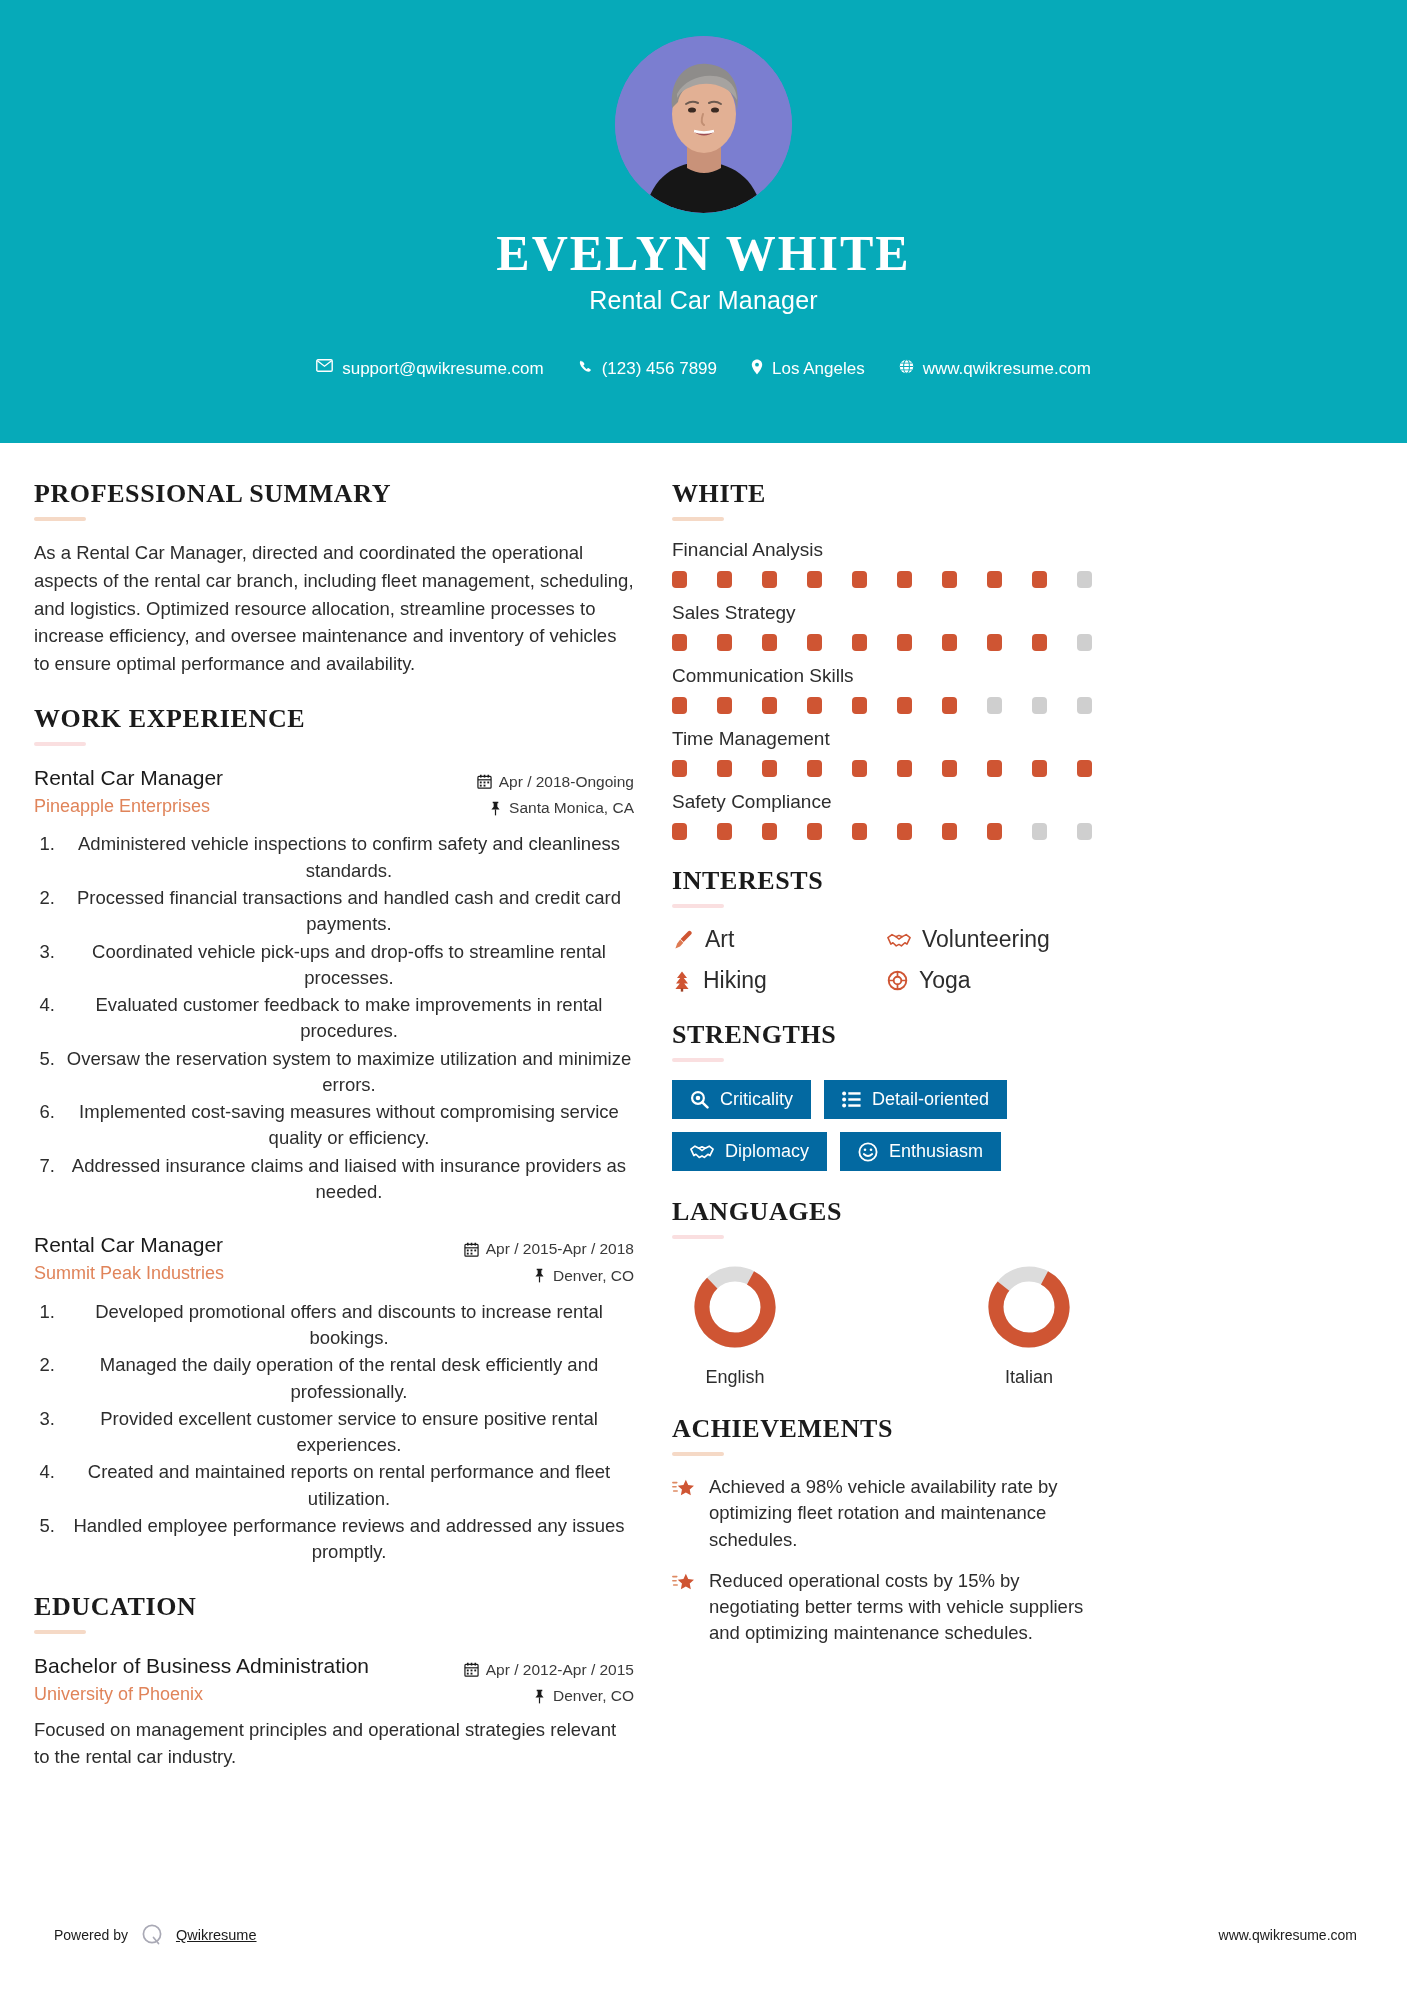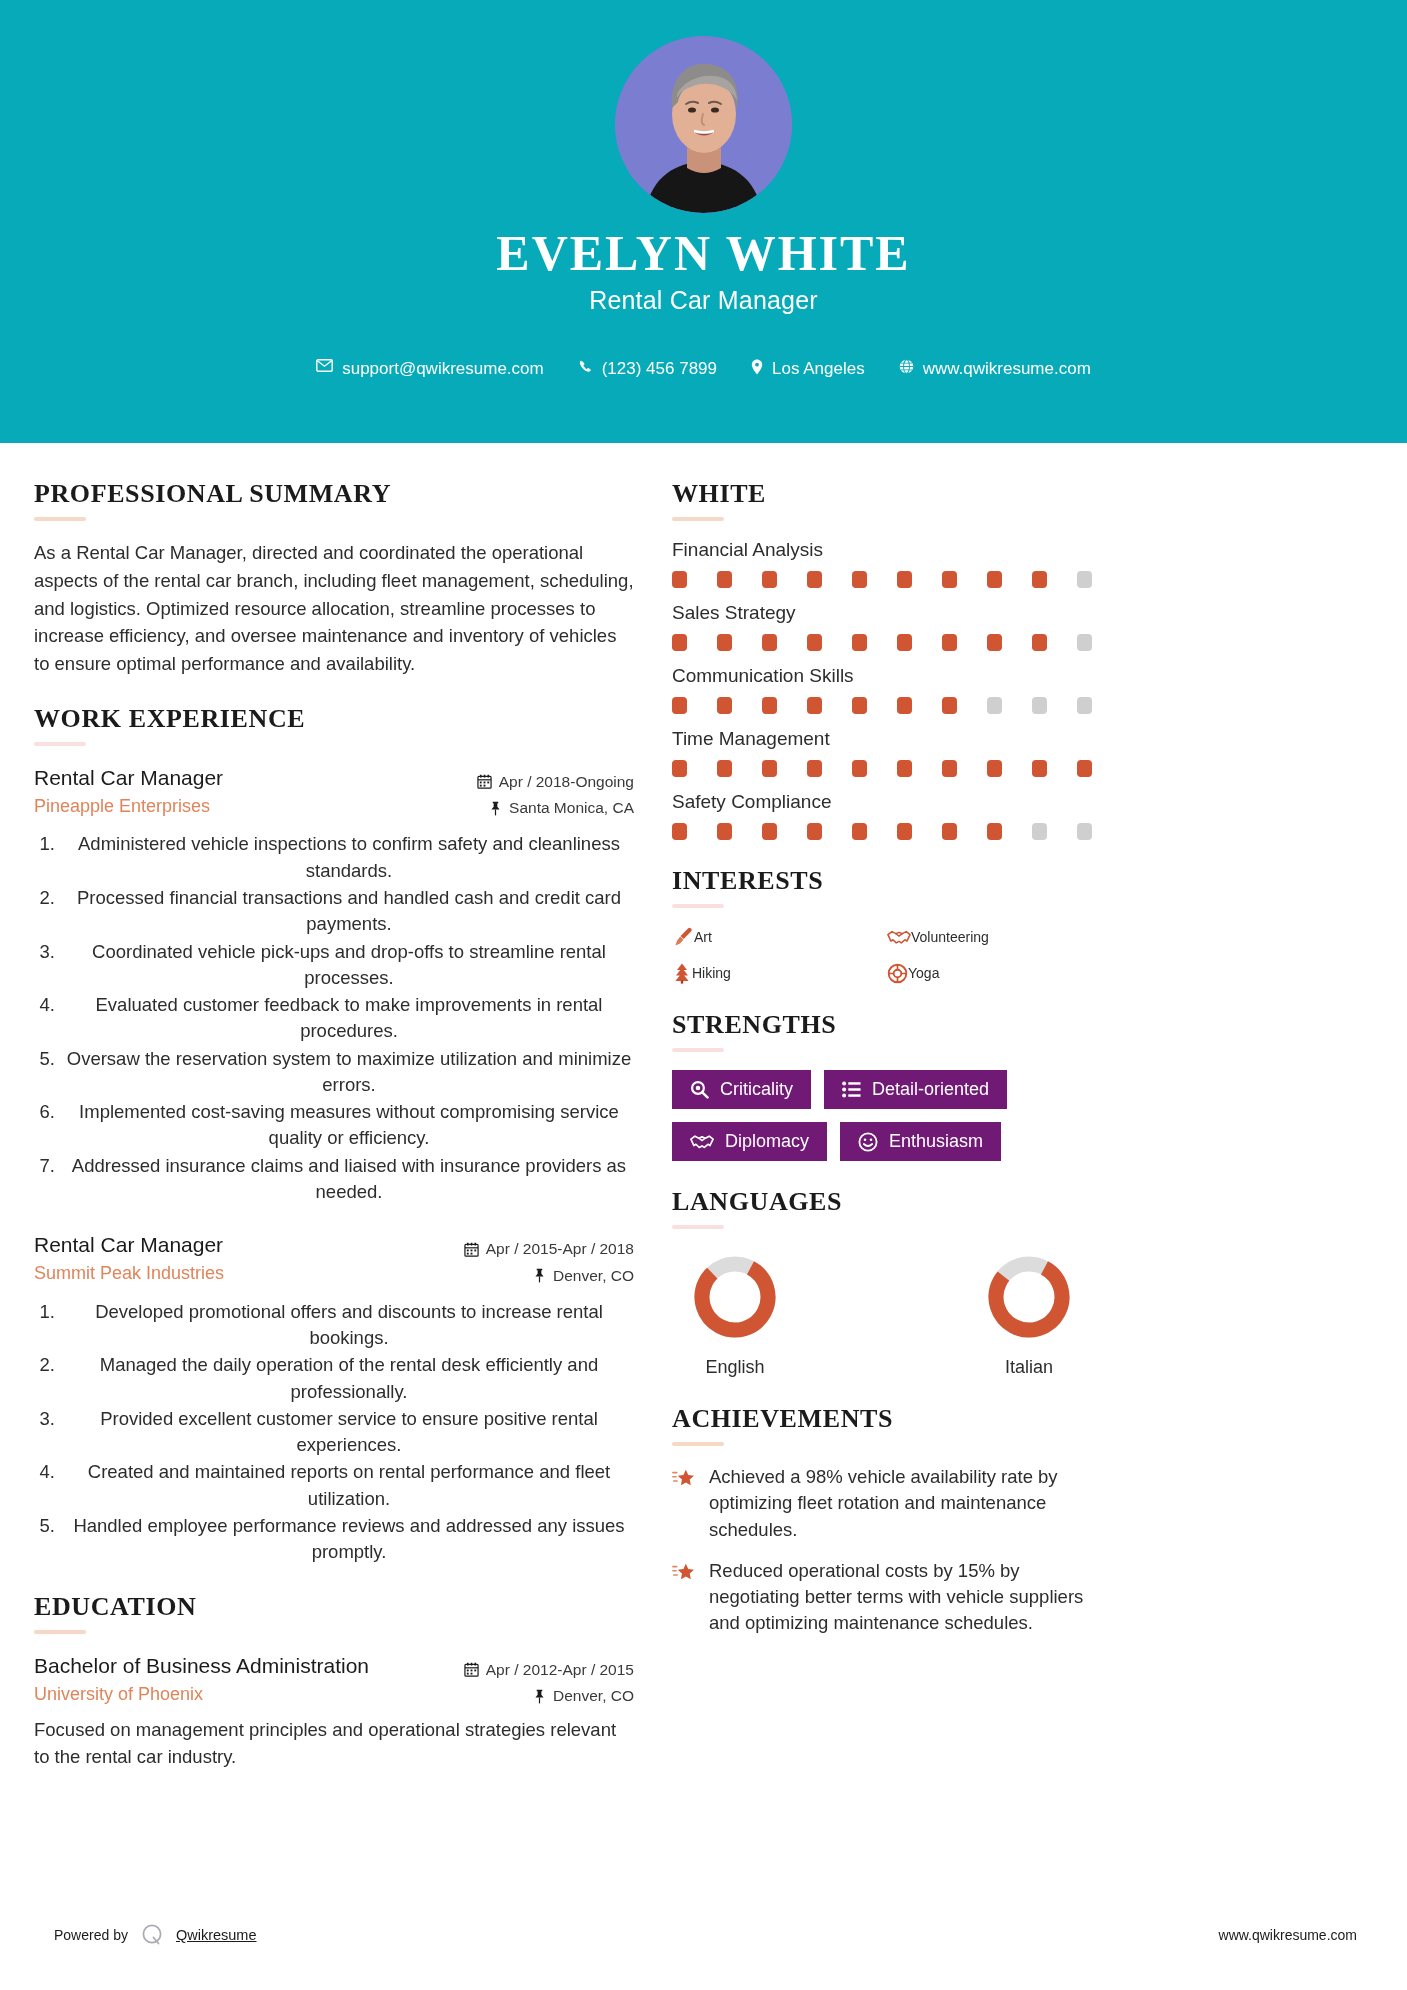--- a/index.html
+++ b/index.html
@@ -165,33 +165,33 @@
   .dot.off { background: #cfcfcf; }
 
   
   .interests-grid {
     display: grid;
     grid-template-columns: 1fr 1fr;
     row-gap: 14px;
     column-gap: 10px;
   }
   .interest {
-    display: flex; align-items: center; 
-    font-size: 14px;
+    display: flex; align-items: center; gap: 11px;
+    font-size: 23px;
     color: #2d2d2d;
   }
 
   
   .strengths-wrap {
     display: flex;
     flex-wrap: wrap;
     gap: 13px;
   }
   .strength {
-    background: #701a75;
+    background: #0369a1;
     color: #ffffff;
     font-size: 18px;
     padding: 9px 18px;
     display: flex;
     align-items: center;
     gap: 11px;
     white-space: nowrap;
   }
 
   

